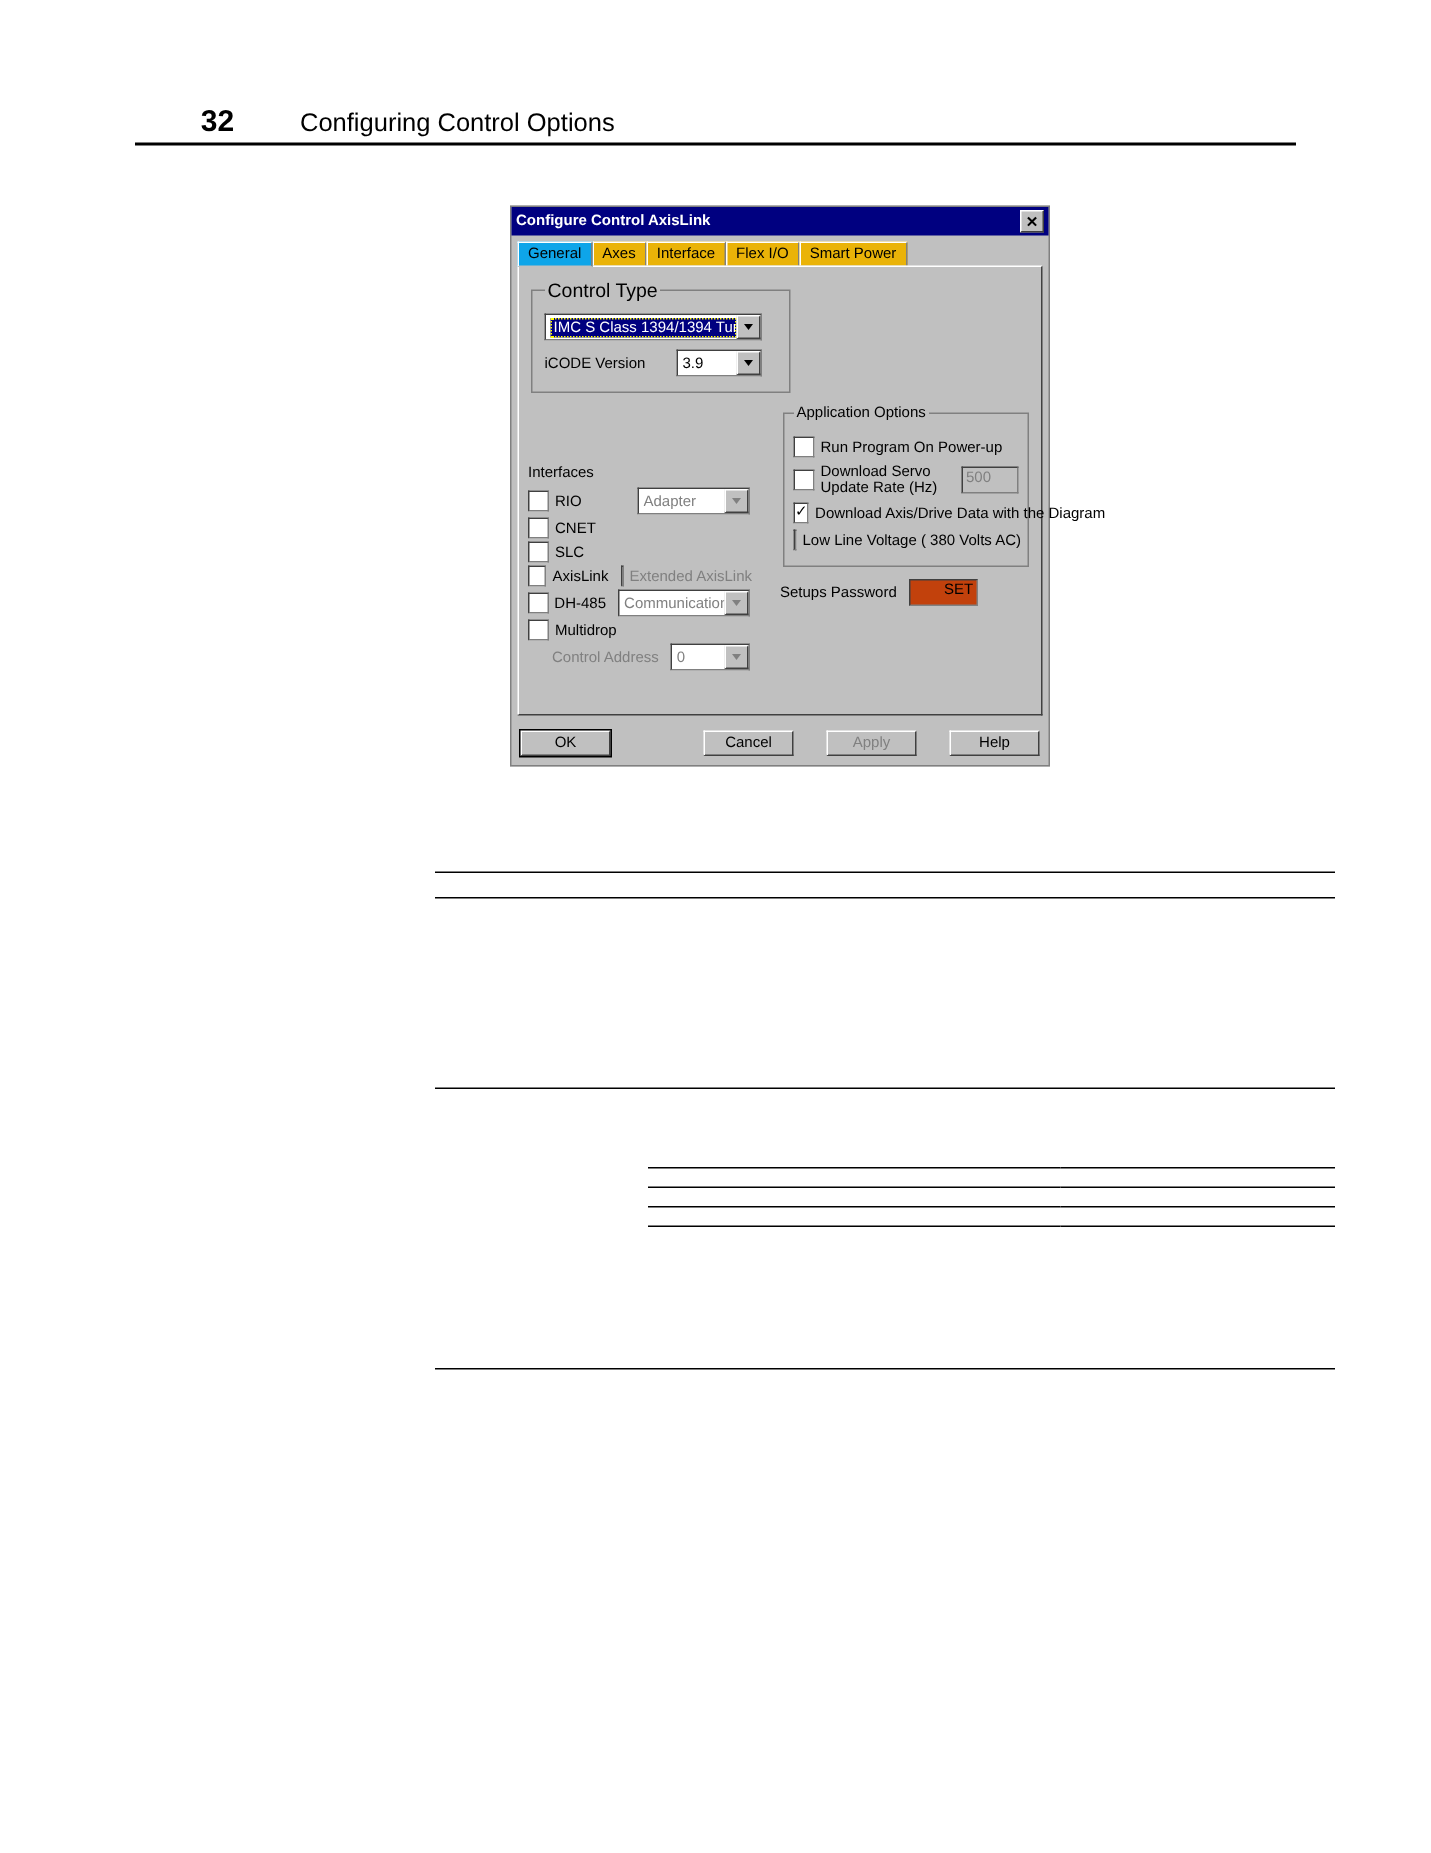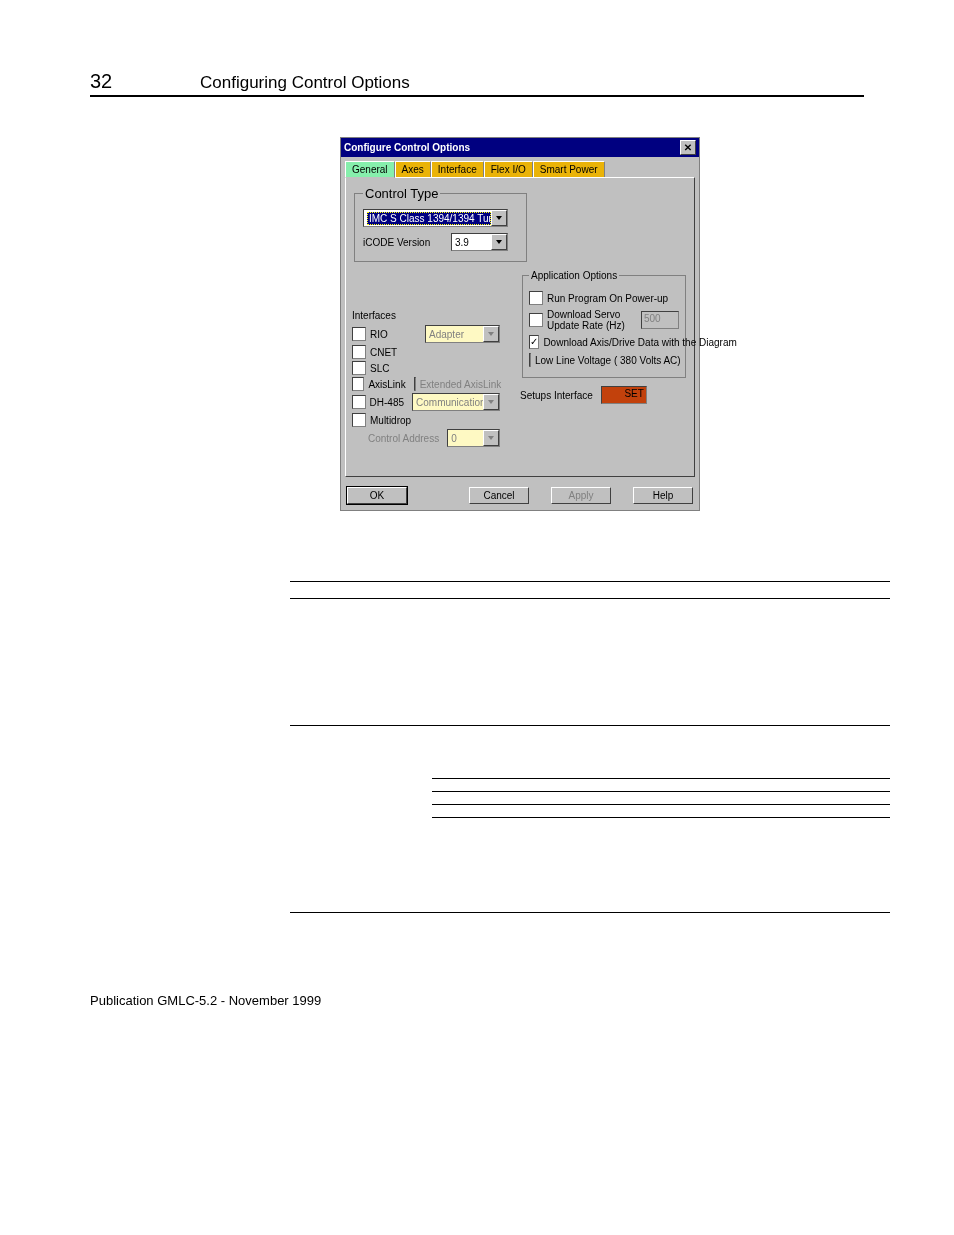--- a/index.html
+++ b/index.html
@@ -13,23 +13,24 @@
     padding: 70px 90px 60px 90px;
   }
   .hdr {
     display: flex;
     align-items: baseline;
     border-bottom: 2px solid #000;
     padding-bottom: 2px;
     margin-bottom: 40px;
   }
   .hdr .pgnum {
-    font-weight: normal;
+    font-weight: bold;
     font-size: 20px;
     width: 110px;
+    text-align: center;
   }
   .hdr .section {
     font-size: 17px;
   }
 
   
   .dialog-wrap {
     margin: 0 0 70px 250px;
     width: 360px;
   }
@@ -74,21 +75,21 @@
     border-left-color: #fff;
     background: #eab308;
     padding: 2px 6px;
     margin-right: 0px;
     position: relative;
   }
   .tab.active {
     border-bottom: 1px solid #c0c0c0;
     z-index: 2;
     margin-bottom: -1px;
-    background: #86efac;
+    background: #0ea5e9;
   }
   .tab-content-border {
     border: 1px solid #fff;
     border-right-color: #404040;
     border-bottom-color: #404040;
     margin: 0 4px 4px 4px;
     padding: 8px 6px 30px 6px;
     height: 260px;
     position: relative;
   }
@@ -121,21 +122,21 @@
     border: 1px solid #808080;
     border-top-color: #404040;
     border-left-color: #404040;
     background: #fff;
     height: 16px;
     font-size: 10px;
     padding: 0 0 0 3px;
     min-width: 0;
   }
   .select.dis {
-    background: #fef9c3;
+    background: #ffffff;
     color: #808080;
   }
   .select .sel-text {
     flex: 1;
     white-space: nowrap;
     overflow: hidden;
   }
   .select .sel-text.hl {
     background: #000080;
     color: #fff;
@@ -287,21 +288,21 @@
 <div class="page">
 
   <div class="hdr">
     <div class="pgnum">32</div>
     <div class="section">Configuring Control Options</div>
   </div>
 
   <div class="dialog-wrap">
     <div class="dialog">
       <div class="titlebar">
-        <span>Configure Control Options</span>
+        <span>Configure Control AxisLink</span>
         <div class="closebox">✕</div>
       </div>
 
       <div class="tabs">
         <div class="tab active">General</div>
         <div class="tab">Axes</div>
         <div class="tab">Interface</div>
         <div class="tab">Flex I/O</div>
         <div class="tab">Smart Power</div>
       </div>
@@ -390,21 +391,21 @@
               <div class="row">
                 <div class="cb chk"></div>
                 <span class="lbl">Download Axis/Drive Data with the Diagram</span>
               </div>
               <div class="row">
                 <div class="cb"></div>
                 <span class="lbl">Low Line Voltage ( 380 Volts AC)</span>
               </div>
             </fieldset>
             <div class="row" style="margin-top:8px">
-              <span class="lbl">Setups Interface</span>
+              <span class="lbl">Setups Password</span>
               <div class="setbox">SET</div>
             </div>
           </div>
         </div>
       </div>
 
       <div class="dialog-bottom">
         <div class="btn default" style="margin-right:40px">OK</div>
         <div class="btn">Cancel</div>
         <div class="btn dis">Apply</div>
@@ -447,15 +448,14 @@
                   <td></td>
                   <td></td>
                 </tr>
         </tbody>
             </table>
       </td>
     </tr>
   </tbody>
     </table>
 
-  <div class="footer">Publication GMLC-5.2 - November 1999</div>
 
 </div>
 
 </body></html>

